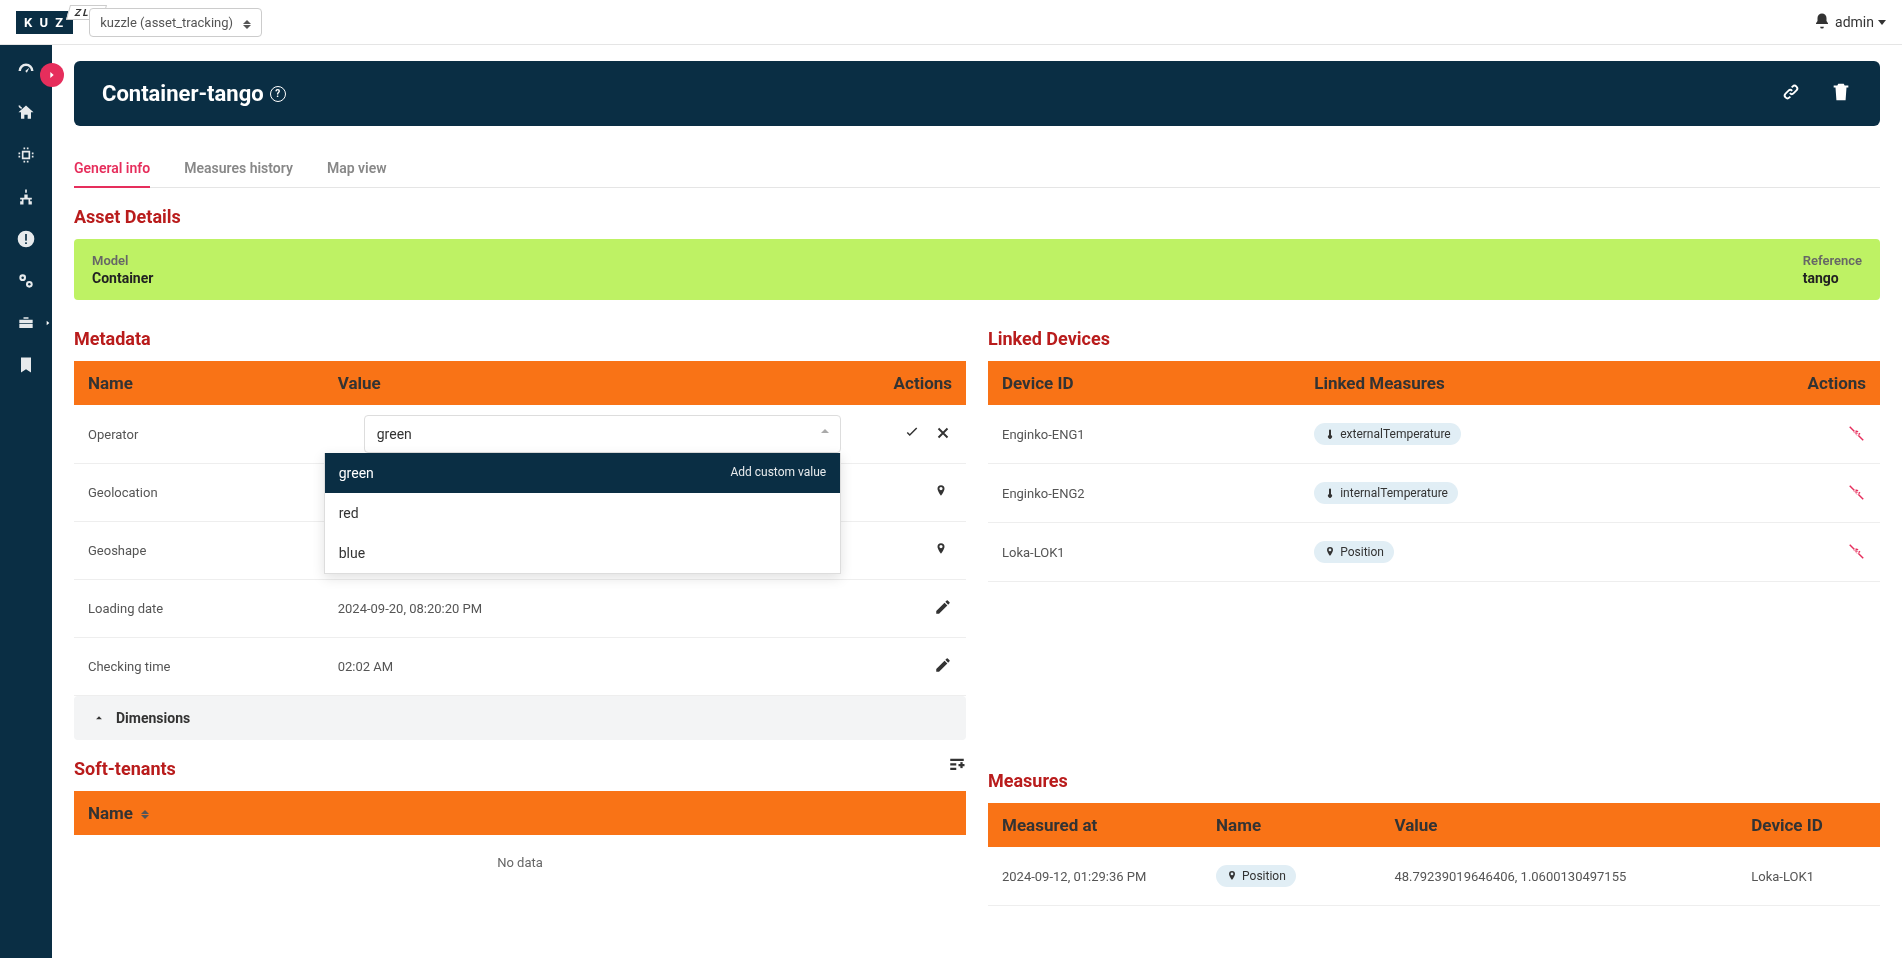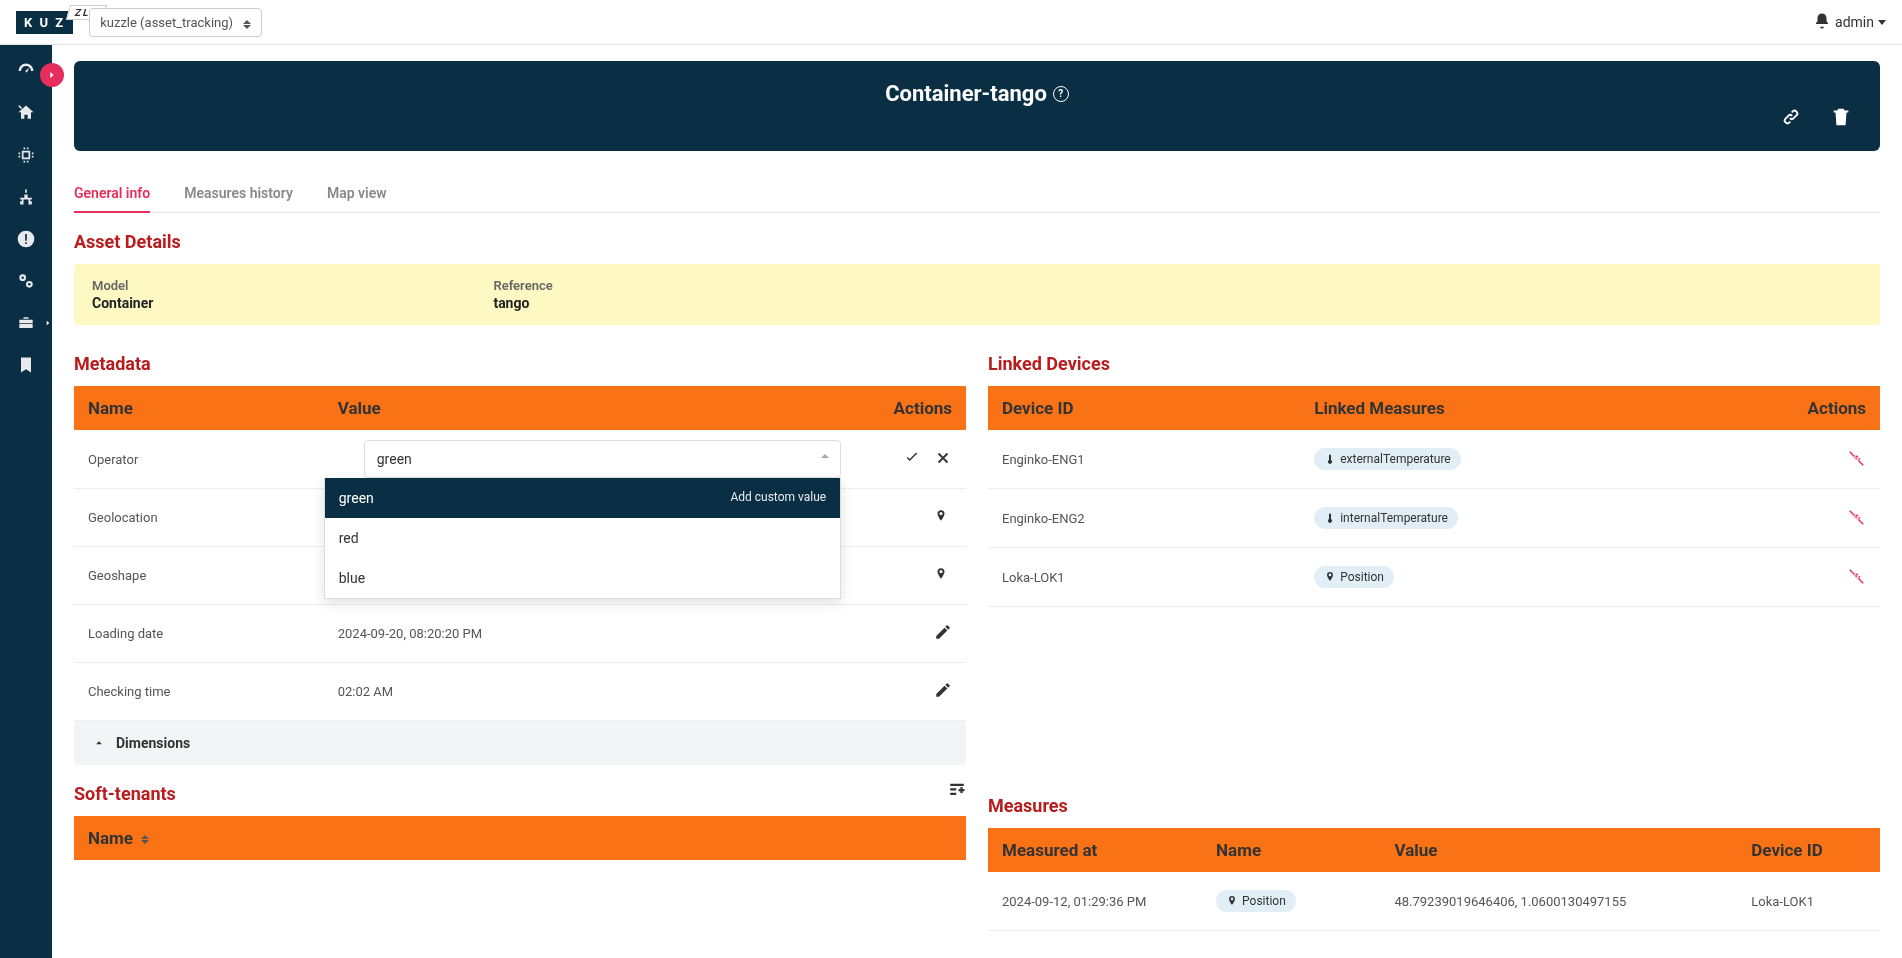--- a/index.html
+++ b/index.html
@@ -18,33 +18,33 @@
 
 .layout { display:flex; height:calc(100vh - 45px); }
 .sidebar { width:52px; background:#0a2e44; display:flex; flex-direction:column; align-items:center; padding-top:16px; gap:22px; position:relative; }
 .sidebar-icon { width:20px; height:20px; fill:#fff; opacity:0.9; cursor:pointer; }
 .sidebar-expand { position:absolute; top:18px; right:-12px; width:24px; height:24px; border-radius:50%; background:#e62e5c; display:flex; align-items:center; justify-content:center; cursor:pointer; }
 .sidebar-expand svg { width:10px; height:10px; fill:#fff; }
 .sidebar-item { position:relative; display:flex; align-items:center; }
 .sidebar-chevron { position:absolute; right:-16px; width:8px; height:8px; fill:#fff; }
 
 .main { flex:1; overflow-y:auto; padding:16px 22px; }
-.page-header { background:#0a2e44; color:#fff; border-radius:6px; padding:20px 28px; display:flex; align-items:center;flex-direction:column; }
+.page-header { background:#0a2e44; color:#fff; border-radius:6px; padding:20px 28px; display:flex; align-items:center; }
 .page-title { font-size:22px; font-weight:700; display:flex; align-items:center; gap:6px; }
 .help-circle { width:16px; height:16px; border:1.5px solid #fff; border-radius:50%; display:inline-flex; align-items:center; justify-content:center; font-size:10px; }
 .header-actions { margin-left:auto; display:flex; gap:28px; }
 .header-actions svg { width:22px; height:22px; fill:#fff; cursor:pointer; }
 
 .tabs { display:flex; gap:34px; margin-top:24px; border-bottom:1px solid #e5e5e5; }
 .tab { padding:10px 0; font-weight:600; color:#888; cursor:pointer; border-bottom:2px solid transparent; margin-bottom:-1px; }
 .tab.active { color:#e62e5c; border-bottom-color:#e62e5c; }
 
 .section-title { font-size:18px; font-weight:700; margin:18px 0 12px; color:#b91c1c; }
 
-.details-box { background:#fef9c3; border-radius:4px; padding:14px 18px; display:flex; gap:340px; }
+.details-box { background:#bef264; border-radius:4px; padding:14px 18px; display:flex; gap:340px;justify-content:space-between; }
 .detail-label { font-size:13px; color:#666; font-weight:600; }
 .detail-value { font-size:14px; color:#222; font-weight:700; margin-top:2px; }
 
 .two-col { display:flex; gap:22px; margin-top:10px; }
 .col { flex:1; }
 
 .section-head { display:flex; align-items:center; }
 .section-head .section-title { flex:1; }
 .section-action { cursor:pointer; }
 .section-action svg { width:18px; height:18px; fill:#333; }
@@ -311,20 +311,21 @@
               <th>
                 <span>Name</span>
                 <span class="sort-caret">
                     <span class="up"></span>
                     <span class="down"></span>
                   </span>
               </th>
             </tr>
           </thead>
         </table>
+        <div class="nodata">No data</div>
       </div>
 
       <div class="col">
         <div class="section-title">Linked Devices</div>
         <table class="tbl">
           <thead>
             <tr>
               <th style="width:35%">Device ID</th>
               <th>Linked Measures</th>
               <th class="right" style="width:12%">Actions</th>

